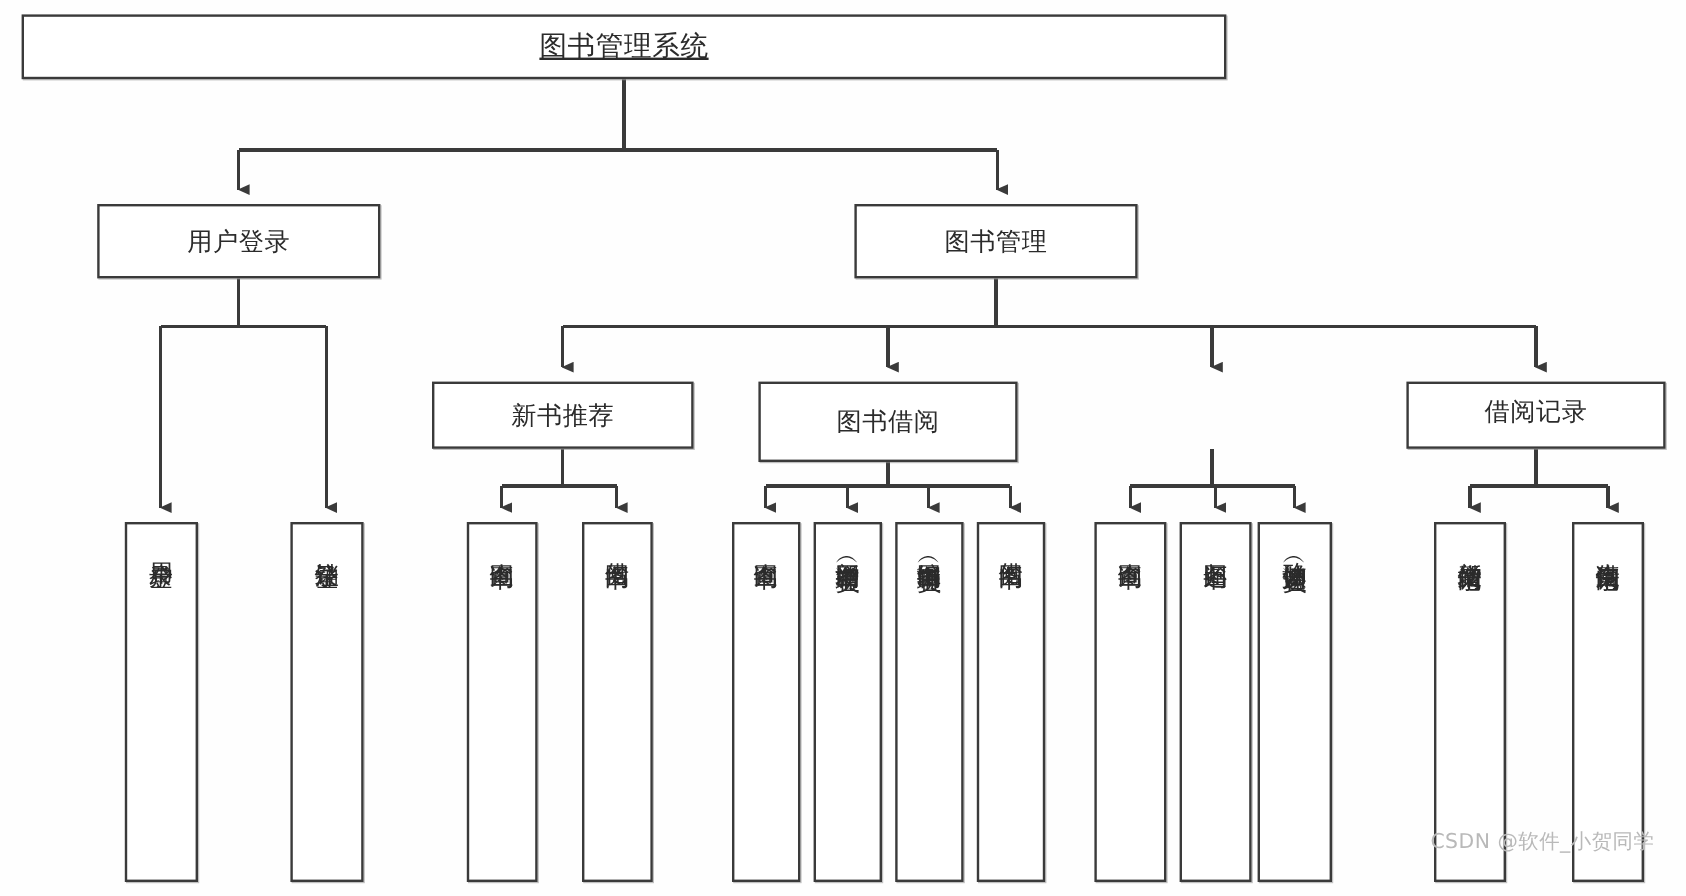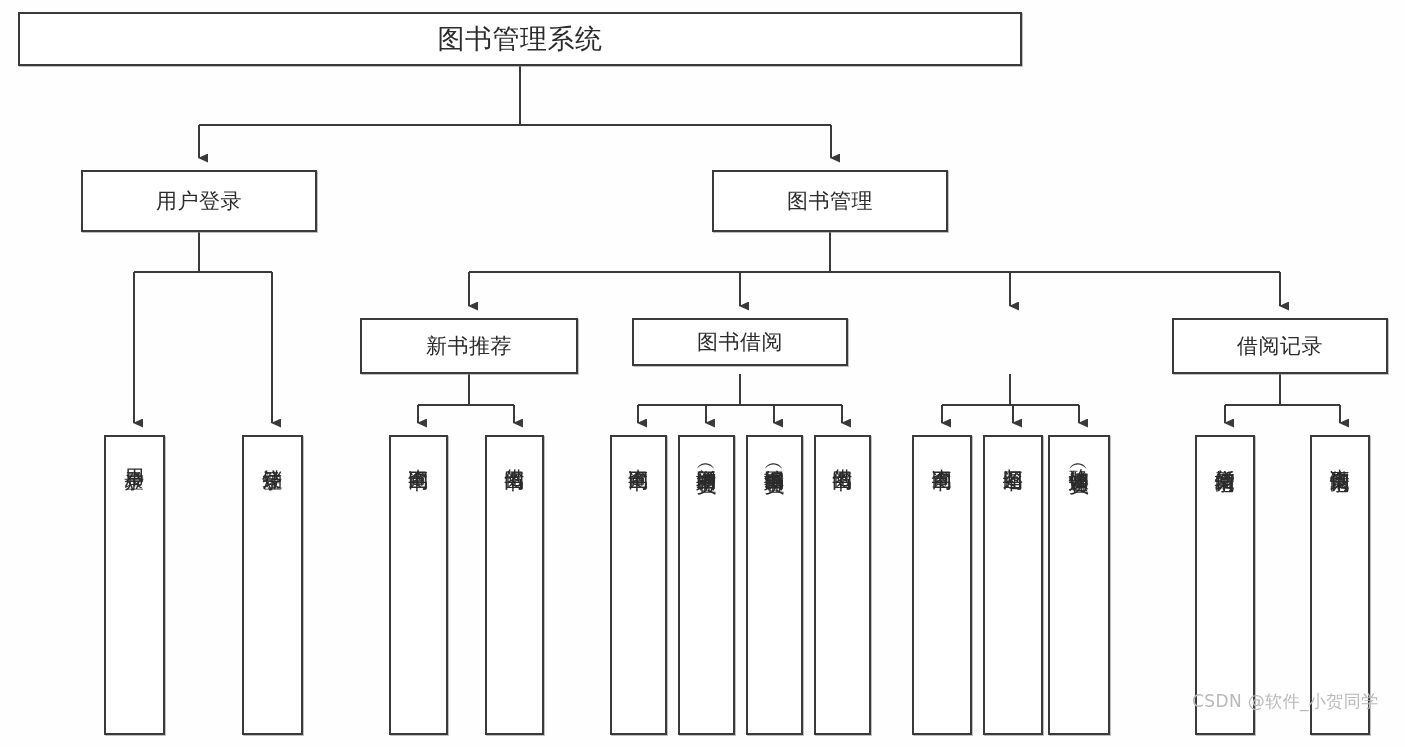--- a/index.html
+++ b/index.html
@@ -49,21 +49,21 @@
     padding-top: 16px;
   }
   .node.leaf .node-label {
     writing-mode: vertical-rl;
     text-orientation: upright;
     font-size: 20px;
     line-height: 1.32;
     letter-spacing: 1px;
     white-space: nowrap;
   }
-  .node.root .node-label { font-size: 27px; }
+  .node.root .node-label { font-size: 23px; text-decoration: underline; }
   .watermark {
     position: absolute;
     color: #b9b9b9;
     font-size: 17px;
     letter-spacing: 0.4px;
     white-space: nowrap;
     user-select: none;
   }
 </style>
 </head>
@@ -128,24 +128,24 @@
   <div class="node" id="node-l2-0" style="left: 81px; top: 170px; width: 236px; height: 62px;">
     <span class="node-label">用户登录</span>
   </div>
   <div class="node" id="node-l2-1" style="left: 712px; top: 170px; width: 236px; height: 62px;">
     <span class="node-label">图书管理</span>
   </div>
 
   <div class="node" id="node-l3-0" style="left: 360px; top: 318px; width: 218px; height: 56px;">
     <span class="node-label">新书推荐</span>
   </div>
-  <div class="node" id="node-l3-1" style="left: 632px; top: 318px; width: 216px; height: 48px;">
+  <div class="node" id="node-l3-1" style="left: 632px; top: 318px; width: 216px; height: 67px;">
     <span class="node-label">图书借阅</span>
   </div>
-  <div class="node" id="node-l3-3" style="left: 1172px; top: 318px; width: 216px; height: 56px;">
+  <div class="node" id="node-l3-3" style="left: 1172px; top: 318px; width: 216px; height: 56px; font-family: Liberation Mono, monospace;">
     <span class="node-label">借阅记录</span>
   </div>
 
   <div class="node leaf" id="node-leaf-0" style="left: 104px; top: 435px; width: 61px; height: 300px;">
     <span class="node-label">用户登录</span>
   </div>
   <div class="node leaf" id="node-leaf-1" style="left: 242px; top: 435px; width: 61px; height: 300px;">
     <span class="node-label">注销登录</span>
   </div>
   <div class="node leaf" id="node-leaf-2" style="left: 389px; top: 435px; width: 59px; height: 300px;">

